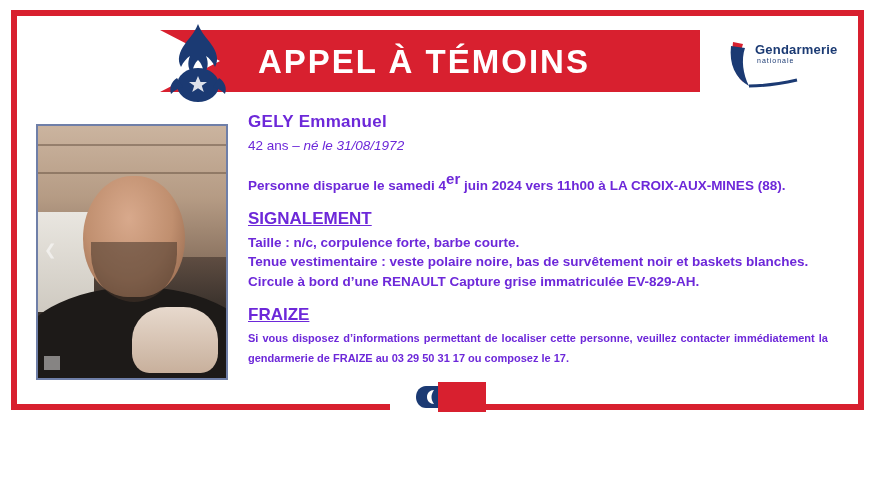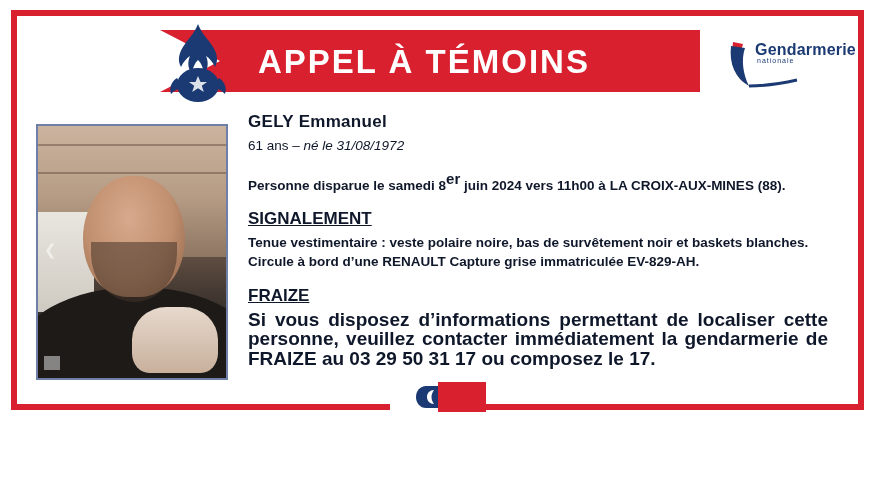--- a/index.html
+++ b/index.html
@@ -66,21 +66,21 @@
     right: 36px;
     top: 36px;
     width: 112px;
     height: 54px;
   }
   .gn-logo-text {
     position: absolute;
     left: 28px;
     top: 8px;
     color: #1b3a73;
-    font-size: 16px;
+    font-size: 13px;
     font-weight: bold;
     line-height: 12px;
     letter-spacing: 0.2px;
   }
   .gn-logo-sub {
     position: absolute;
     left: 30px;
     top: 21px;
     color: #1b3a73;
     font-size: 7px;
@@ -174,21 +174,21 @@
     width: 16px;
     height: 14px;
     background: rgba(220,220,220,0.55);
   }
   
   .content {
     position: absolute;
     left: 248px;
     top: 112px;
     width: 592px;
-    color: #0f172a;
+    color: #6d28d9;
   }
   .name {
     font-size: 17px;
     font-weight: bold;
     margin: 0 0 6px 0;
     letter-spacing: 0.3px;
   }
   .age-line {
     font-size: 13.5px;
     margin: 0 0 16px 0;
@@ -210,21 +210,21 @@
     margin: 0 0 4px 0;
   }
   .body-line {
     font-size: 13.5px;
     line-height: 19.5px;
     margin: 0;
     font-weight: bold;
   }
   .block-signalement { margin-bottom: 14px; }
   .contact-para {
-    font-size: 19px;
+    font-size: 11px;
     line-height: 19.5px;
     margin: 0;
     font-weight: bold;
     text-align: justify;
     width: 580px;
   }
   sup { font-size: 15px; vertical-align: super; }
   
   .footer-logo {
     position: absolute;
@@ -284,29 +284,30 @@
     </div>
     <div class="ph-arrow">❮</div>
     <div class="ph-badge"></div>
   </div>
 
   <div class="content">
 
     <div class="name">GELY Emmanuel</div>
 
     <div class="age-line">
-      <span>61 ans – </span><em>né le 31/08/1972</em>
+      <span>42 ans – </span><em>né le 31/08/1972</em>
     </div>
 
     <p class="para">
-      <span>Personne disparue le samedi 8</span><sup>er</sup><span> juin 2024 vers 11h00 à LA CROIX-AUX-MINES (88).</span>
+      <span>Personne disparue le samedi 4</span><sup>er</sup><span> juin 2024 vers 11h00 à LA CROIX-AUX-MINES (88).</span>
     </p>
 
     <div class="block-signalement">
       <div class="section-title">SIGNALEMENT</div>
+      <p class="body-line">Taille : n/c, corpulence forte, barbe courte.</p>
       <p class="body-line">Tenue vestimentaire : veste polaire noire, bas de survêtement noir et baskets blanches.</p>
       <p class="body-line">Circule à bord d’une RENAULT Capture grise immatriculée EV-829-AH.</p>
     </div>
 
     <div>
       <div class="section-title">FRAIZE</div>
       <p class="contact-para">Si vous disposez d’informations permettant de localiser cette personne, veuillez contacter immédiatement la gendarmerie de FRAIZE au 03 29 50 31 17 ou composez le 17.</p>
     </div>
 
   </div>

